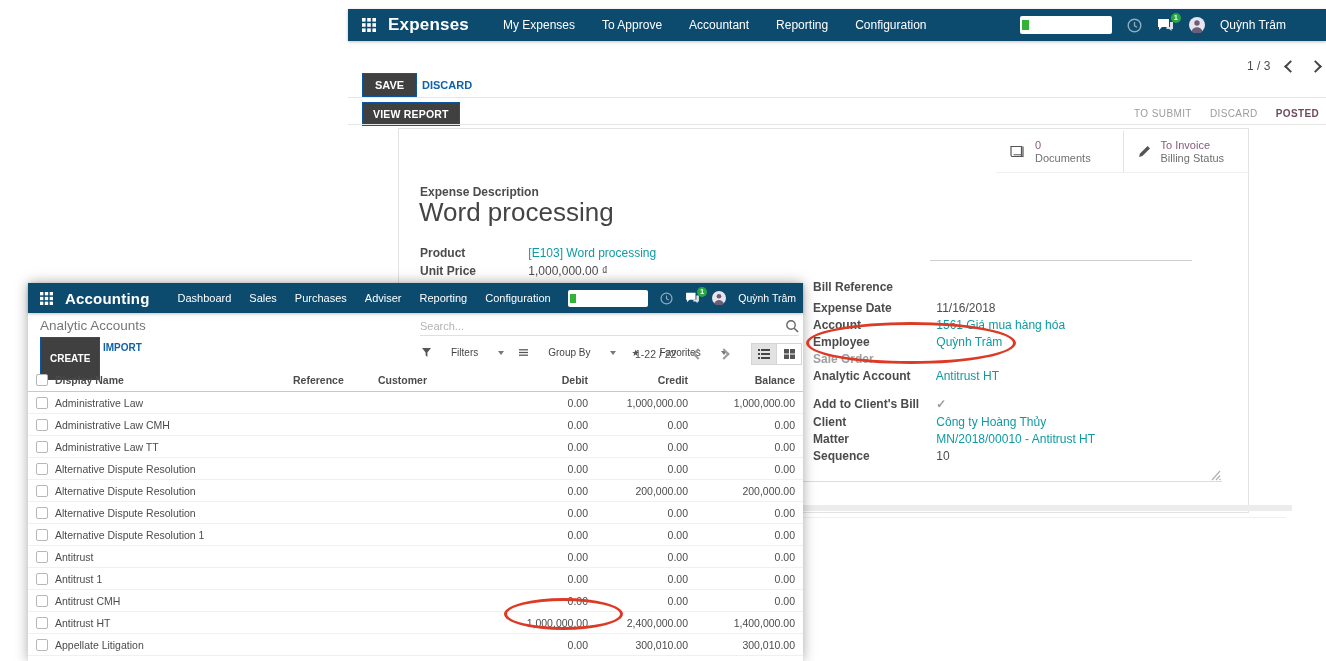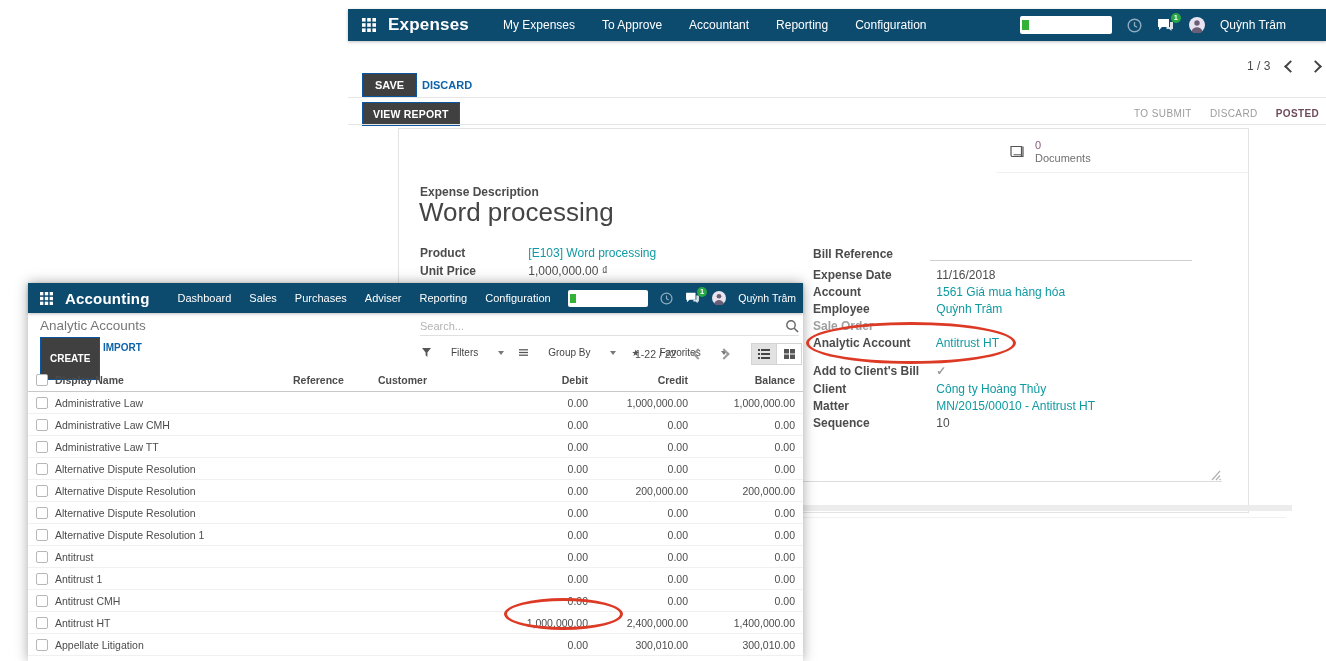--- a/index.html
+++ b/index.html
@@ -61,21 +61,21 @@
   .stat-txt{font-size:11px;line-height:13px;}
   .stat-val{color:#875a7b;}
   .stat-lab{color:#6f6f6f;}
 
   .lbl{font-weight:bold;color:#4c4c4c;font-size:12px;}
   .desc-label{left:420px;top:185px;}
   .desc-title{left:419px;top:197px;font-size:26px;color:#444;}
   .frow{position:absolute;font-size:12px;white-space:nowrap;}
   .frow .lbl{display:inline-block;}
   .lcol .lbl{width:105px;}
-  .rcol .lbl{width:120px;}
+  .rcol .lbl{width:120px;margin-top:33px;}
   .tl{color:#0f9aa2;cursor:pointer;}
   .muted{color:#9f9f9f;}
   .fieldline{left:930px;top:260px;width:262px;height:1px;background:#cfcfcf;}
   .note-line{left:406px;top:481px;width:816px;height:1px;background:#ddd;}
   .resize{left:1209px;top:470px;}
 
   .oval{border:3px solid #dd3a26;border-radius:50%;z-index:30;pointer-events:none;}
   .oval1{left:806px;top:322px;width:204px;height:36px;}
 
   
@@ -208,20 +208,27 @@
   <div class="abs stat-btns">
     <div class="stat-btn">
       <svg width="17" height="15" viewBox="0 0 17 15">
         <path d="M2 2.5h10.5v10H3.5a1.5 1.5 0 0 1-1.5-1.5z" fill="none" stroke="#555" stroke-width="1.2"></path>
         <path d="M3.5 12.5H14v-10" fill="none" stroke="#555" stroke-width="1.2"></path>
         <path d="M4.5 10.8h8" stroke="#555" stroke-width="1"></path>
       </svg>
       <span class="stat-txt"><span class="stat-val">0</span><br>
       <span class="stat-lab">Documents</span></span>
     </div>
+    <div class="stat-btn">
+      <svg width="15" height="15" viewBox="0 0 15 15">
+        <path d="M2 13l1-3.4 7.6-7.6 2.4 2.4L5.4 12z" fill="#555"></path>
+      </svg>
+      <span class="stat-txt"><span class="stat-val">To Invoice</span><br>
+      <span class="stat-lab">Billing Status</span></span>
+    </div>
   </div>
 
   <div class="abs lbl desc-label">Expense Description</div>
   <div class="abs desc-title">Word processing</div>
 
   <div class="frow lcol" style="left:420px;top:246px;">
     <span class="lbl">Product</span>
     <span class="tl">[E103] Word processing</span>
   </div>
   <div class="frow lcol" style="left:420px;top:264px;">
@@ -255,21 +262,21 @@
   <div class="frow rcol" style="left:813px;top:364px;">
     <span class="lbl">Add to Client's Bill</span>
     <span style="color:#9a9a9a;font-weight:bold;">✓</span>
   </div>
   <div class="frow rcol" style="left:813px;top:382px;">
     <span class="lbl">Client</span>
     <span class="tl">Công ty Hoàng Thủy</span>
   </div>
   <div class="frow rcol" style="left:813px;top:399px;">
     <span class="lbl">Matter</span>
-    <span class="tl">MN/2015/00010 - Antitrust HT</span>
+    <span class="tl">MN/2018/00010 - Antitrust HT</span>
   </div>
   <div class="frow rcol" style="left:813px;top:416px;">
     <span class="lbl">Sequence</span>
     <span>10</span>
   </div>
 
   <div class="abs note-line"></div>
   <svg class="abs resize" width="12" height="11" viewBox="0 0 12 11">
     <g stroke="#b0b0b0" stroke-width="1.2">
         <path d="M3 10L11 1"></path>

